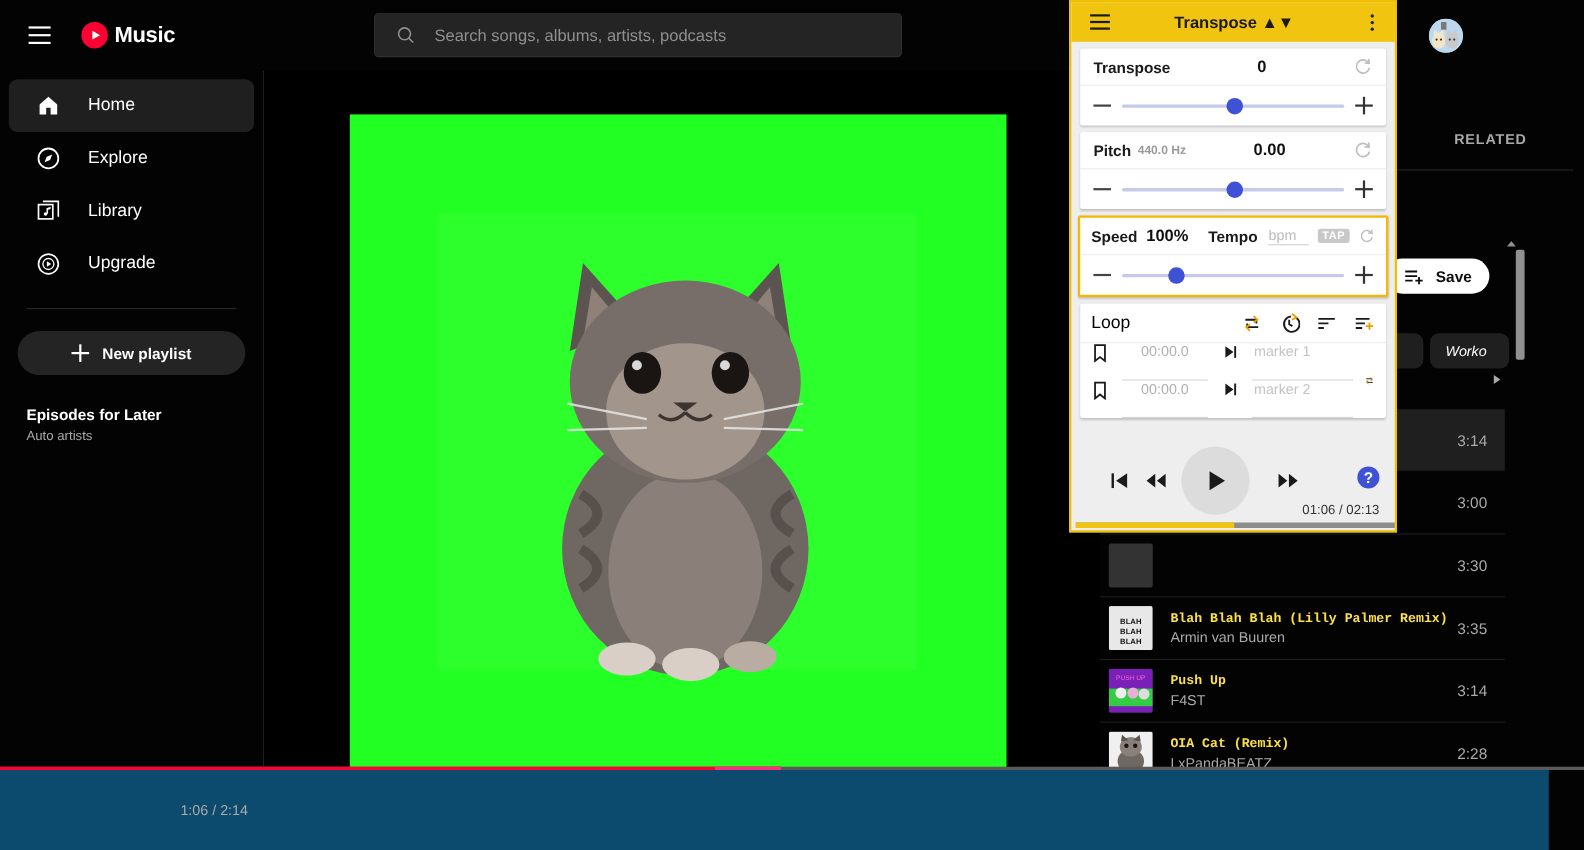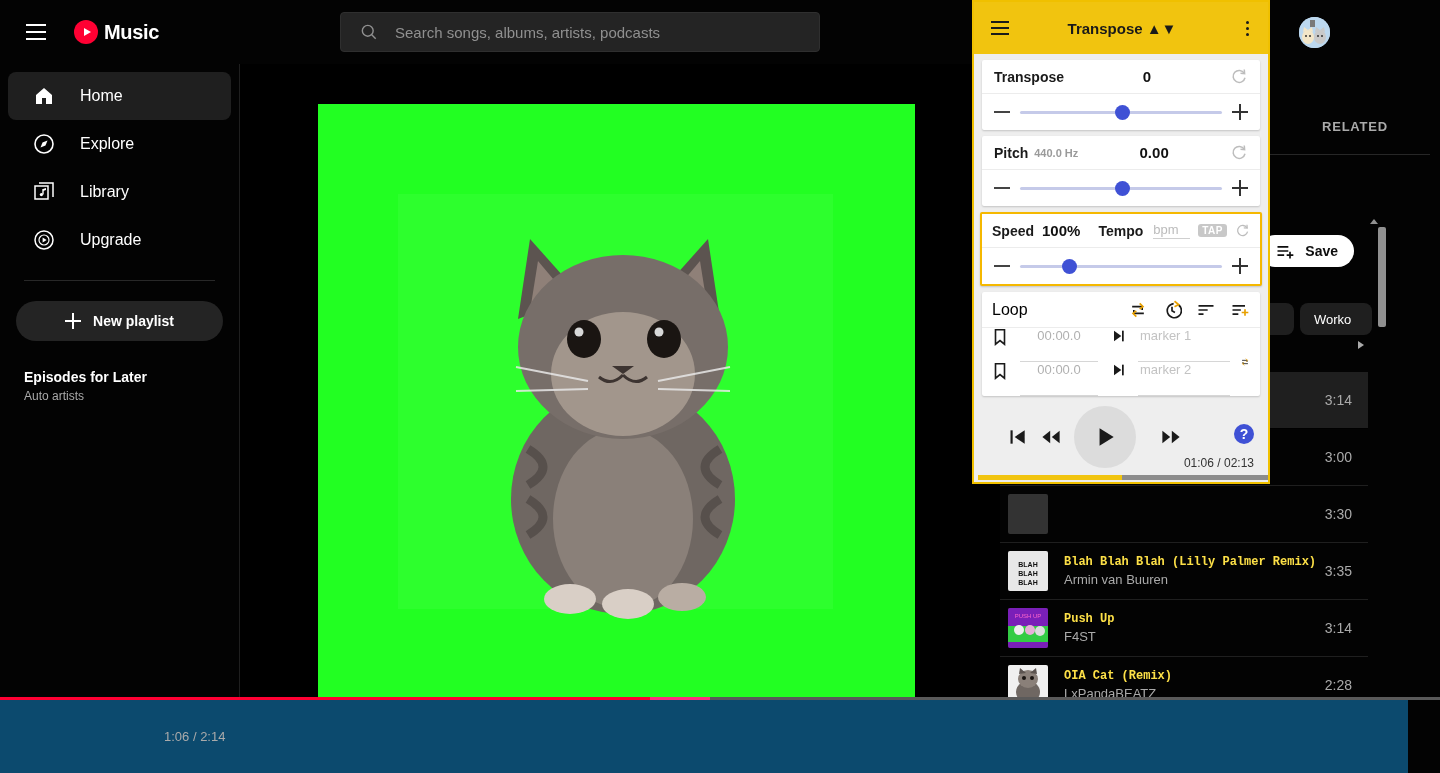--- a/index.html
+++ b/index.html
@@ -69,21 +69,21 @@
   
   #rightpanel { position:absolute; right:0; top:64px; width:440px; height:633px; background:#030303; }
   #tabRelated { position:absolute; right:52px; top:55px; color:#aaa; font-size:13px; font-weight:700;
     letter-spacing:0.8px; cursor:pointer; }
   #tabsUnderline { position:absolute; right:10px; top:90px; width:430px; height:1px; background:#272727; }
   #saveBtn { position:absolute; right:86px; top:171px; height:32px; background:#fff; border-radius:16px;
     display:flex; align-items:center; gap:10px; padding:0 16px; cursor:pointer; }
   #saveBtn .lbl { color:#0d0d0d; font-size:14px; font-weight:600; }
   .chip { position:absolute; top:239px; height:32px; background:#1f1f1f; border-radius:8px;
     display:flex; align-items:center; padding:0 14px; color:#fff; font-size:13px; font-weight:500;
-    overflow:hidden; cursor:pointer; }
+    overflow:hidden; cursor:pointer;font-style:italic; }
   #chip1 { right:146px; width:58px; }
   #chip2 { right:68px; width:72px; }
   #chipArrow { position:absolute; right:76px; top:277px; width:0;height:0;
     border-left:6px solid #aaa; border-top:4px solid transparent; border-bottom:4px solid transparent; }
   #pscroll { position:absolute; right:62px; top:155px; width:8px; height:115px; }
   #pscroll .up { position:absolute; top:0; left:0; width:0;height:0;
     border-bottom:5px solid #909090; border-left:4px solid transparent; border-right:4px solid transparent; }
   #pscroll .thumb { position:absolute; top:8px; left:0; width:8px; height:100px; background:#909090; }
 
   #tracklist { position:absolute; right:72px; top:308px; width:368px; }
@@ -97,21 +97,21 @@
     text-overflow:ellipsis;font-family:Liberation Mono, monospace; }
   .tartist { color:#aaa; font-size:13px; margin-top:3px; white-space:nowrap; overflow:hidden;
     text-overflow:ellipsis; }
   .tdur { color:#aaa; font-size:14px; padding-right:16px; }
   #listScrollArrow { position:absolute; right:60px; top:688px; width:0;height:0;
     border-top:6px solid #909090; border-left:5px solid transparent; border-right:5px solid transparent; }
 
   
   #overlay { position:absolute; left:972px; top:0; width:298px; height:484px;
     background:#eeeeee; border:2px solid #f0c000; z-index:50; }
-  #ovHeader { height:52px; background:#f1c40f; display:flex; align-items:center; position:relative; }
+  #ovHeader { height:36px; background:#f1c40f; display:flex; align-items:center; position:relative; }
   #ovHeader .title { flex:1; text-align:center; font-size:15px; font-weight:700; color:#1a1a1a; }
   .ovcard { background:#fff; margin:6px 8px; border-radius:2px; box-shadow:0 1px 2px rgba(0,0,0,.18); }
   .ovcard.hl { border:2px solid #f5b800; margin:6px 6px; }
   .ovrow { height:34px; display:flex; align-items:center; padding:0 12px; gap:0;
     border-bottom:1px solid #ececec; }
   .ovrow .name { font-size:14px; font-weight:700; color:#1a1a1a; }
   .ovrow .sub { font-size:11px; font-weight:700; color:#9a9a9a; margin-left:6px; }
   .ovrow .val { font-size:15px; font-weight:700; color:#111; margin-left:auto; }
   .ovslider { height:36px; display:flex; align-items:center; padding:0 12px; gap:10px; }
   .minus { width:16px; height:2px; background:#444; cursor:pointer; flex:0 0 16px; }

